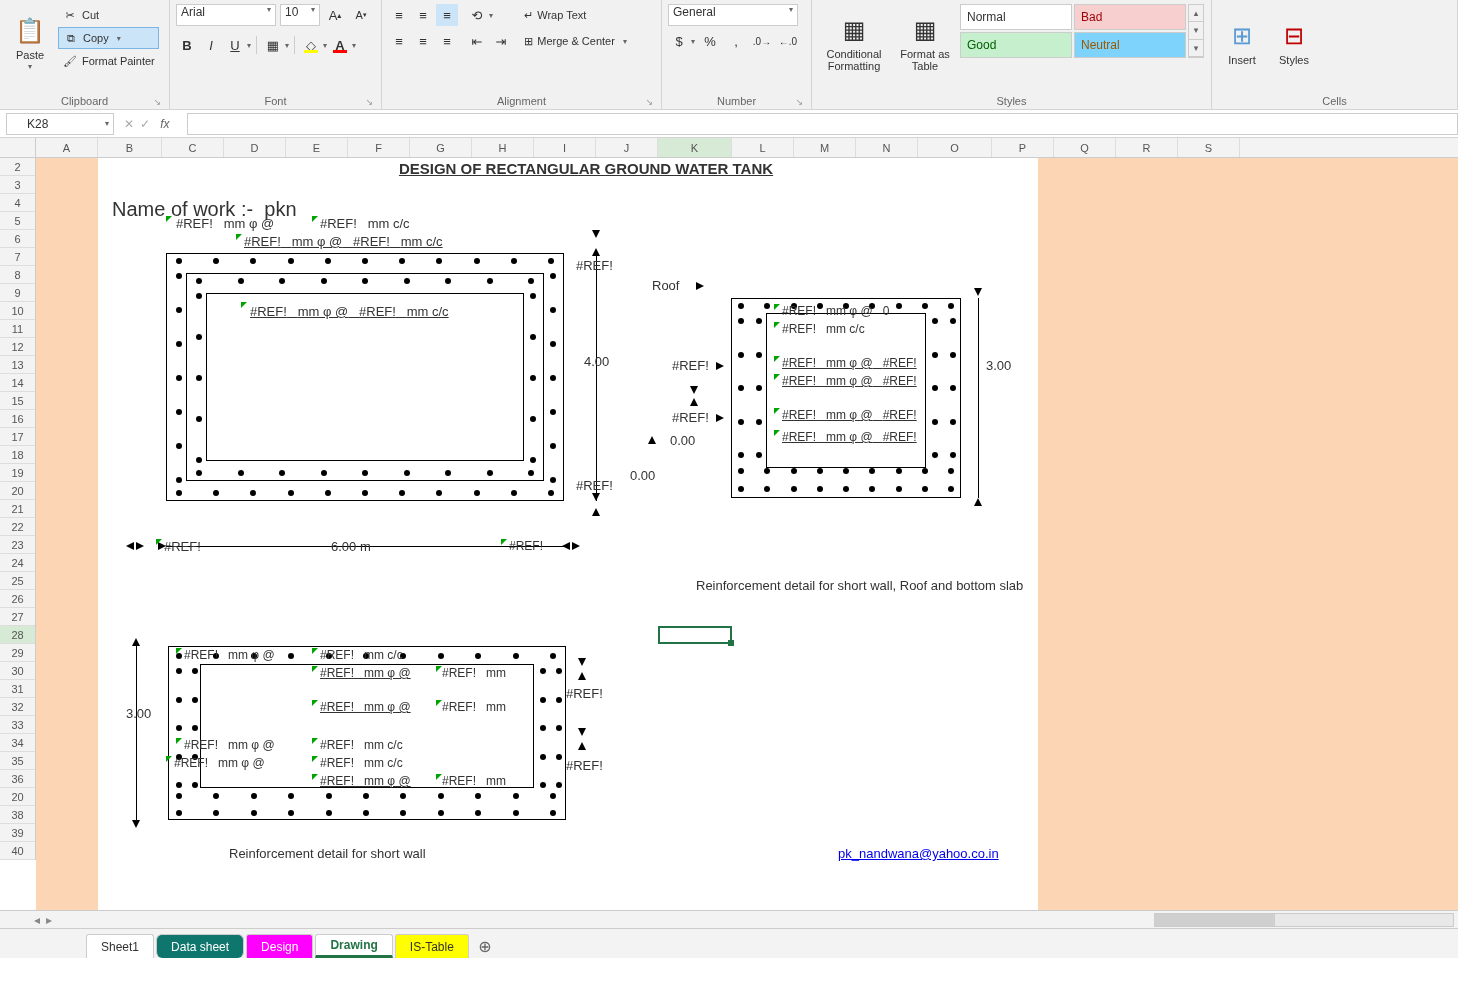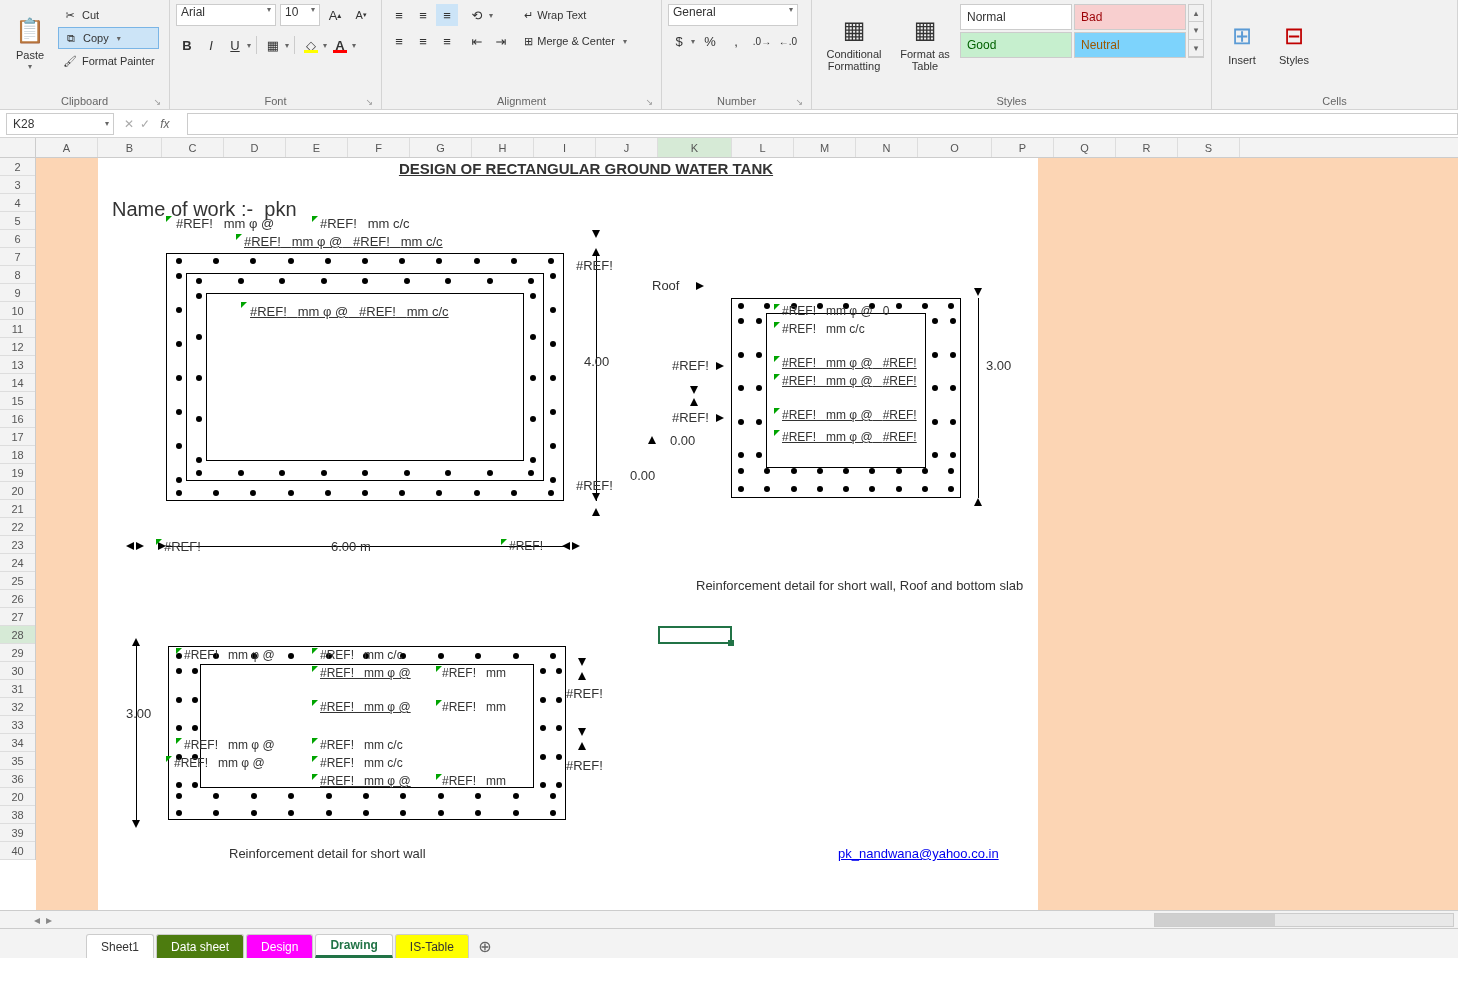--- a/index.html
+++ b/index.html
@@ -41,21 +41,21 @@
   .style-normal{background:#fff;}
   .style-bad{background:#f8cfcf; color:#9c0006;}
   .style-good{background:#c6efce; color:#006100;}
   .style-neutral{background:#7dd3fc; color:#9c5700;}
   .styles-grid{display:grid;grid-template-columns:repeat(2,112px);grid-template-rows:repeat(2,26px);gap:2px;}
   .styles-arrows{display:flex;flex-direction:column;width:16px;border:1px solid #ccc;margin-left:2px;}
   .styles-arrows div{flex:1;display:flex;align-items:center;justify-content:center;font-size:9px;color:#666;border-bottom:1px solid #ccc;}
 
   
   .formula-bar { height: 28px; border-bottom:1px solid #d4d4d4; display:flex; align-items:center; background:#fff;}
-  .name-box { width:108px; border:1px solid #ccc; height:22px; margin-left:6px; display:flex; align-items:center; padding:0 6px; font-size:12px; position:relative;}
+  .name-box { width:108px; border:1px solid #ccc; height:22px; margin-left:6px; display:flex; align-items:center; padding:0 20px; font-size:12px; position:relative;}
   .name-box .dd{position:absolute;right:4px;font-size:8px;color:#666;}
   .fb-btns{display:flex;gap:6px;margin:0 10px;color:#aaa;}
   .fx{font-style:italic;color:#666;margin-right:18px;}
   .fb-input{flex:1;height:22px;border:1px solid #ccc;padding:0 6px;}
 
   
   .grid-area{position:relative; height: 820px; overflow:hidden;}
   .col-headers{display:flex;height:20px;background:#f3f3f3;border-bottom:1px solid #ccc;margin-left:36px;}
   .col-headers div{border-right:1px solid #ddd;text-align:center;font-size:11px;color:#555;line-height:20px;}
   .corner{position:absolute;left:0;top:0;width:36px;height:20px;background:#f3f3f3;border-right:1px solid #ccc;border-bottom:1px solid #ccc;}
@@ -93,21 +93,21 @@
   .link{color:#0000ee;text-decoration:underline;}
 
   
   .hscroll{position:absolute;left:0;right:0;bottom:30px;height:18px;background:#f3f3f3;border-top:1px solid #ccc;display:flex;align-items:center;}
   .hscroll .nav{width:86px;display:flex;justify-content:center;gap:6px;color:#888;}
   .hscroll .scrolltrack{flex:1;margin:0 4px;height:14px;background:#e8e8e8;border:1px solid #ccc;position:relative;}
   .hscroll .thumb{position:absolute;left:0;top:0;bottom:0;width:120px;background:#cfcfcf;}
   .tabs-bar{position:absolute;left:0;right:0;bottom:0;height:30px;background:#f3f3f3;border-top:1px solid #ccc;display:flex;align-items:flex-end;padding-left:86px;}
   .tab{height:24px;padding:0 14px;display:flex;align-items:center;font-size:12px;border:1px solid #ccc;border-bottom:none;margin-right:2px;background:#fff;cursor:default;border-radius:3px 3px 0 0;}
   .tab.active{background:#fff;font-weight:bold;color:#217346;border-bottom:3px solid #217346;}
-  .tab.red{background:#4d7c0f;color:#fff;}
+  .tab.red{background:#0f766e;color:#fff;border-radius:6px;}
   .tab.mag{background:#ff00ff;color:#fff;}
   .tab.yel{background:#ffff00;}
   .add-tab{width:28px;height:24px;display:flex;align-items:center;justify-content:center;font-size:16px;color:#666;}
 </style>
 </head>
 <body>
 
 <div class="ribbon">
 
   <div class="ribbon-group" style="width:170px">

